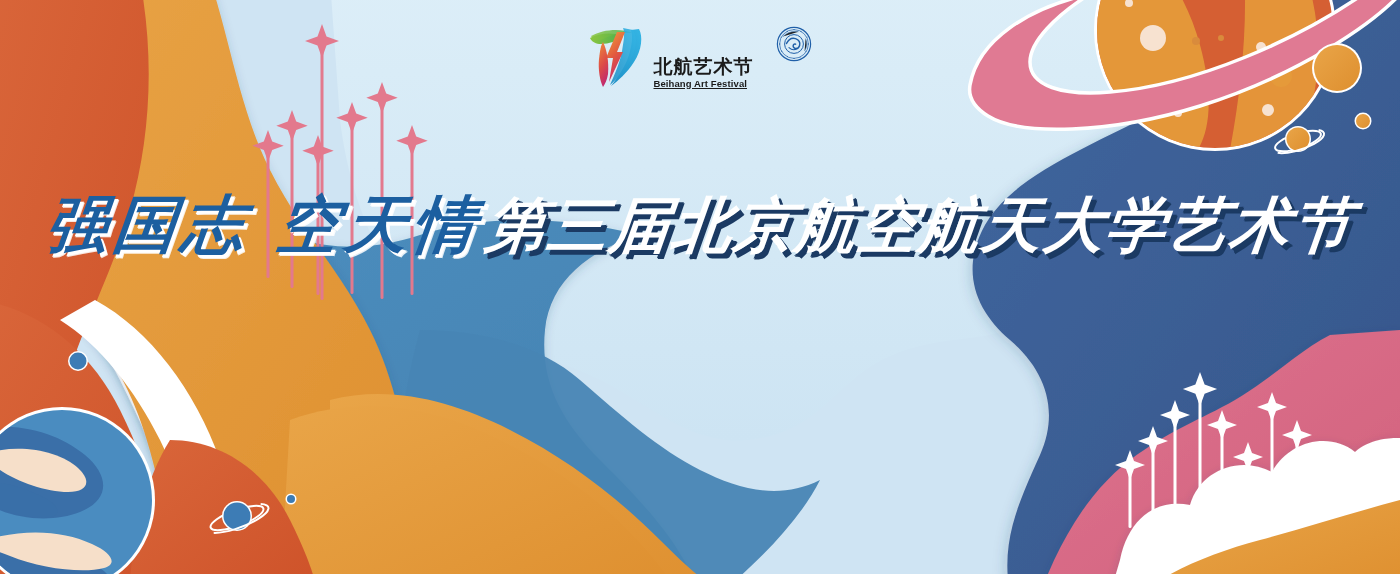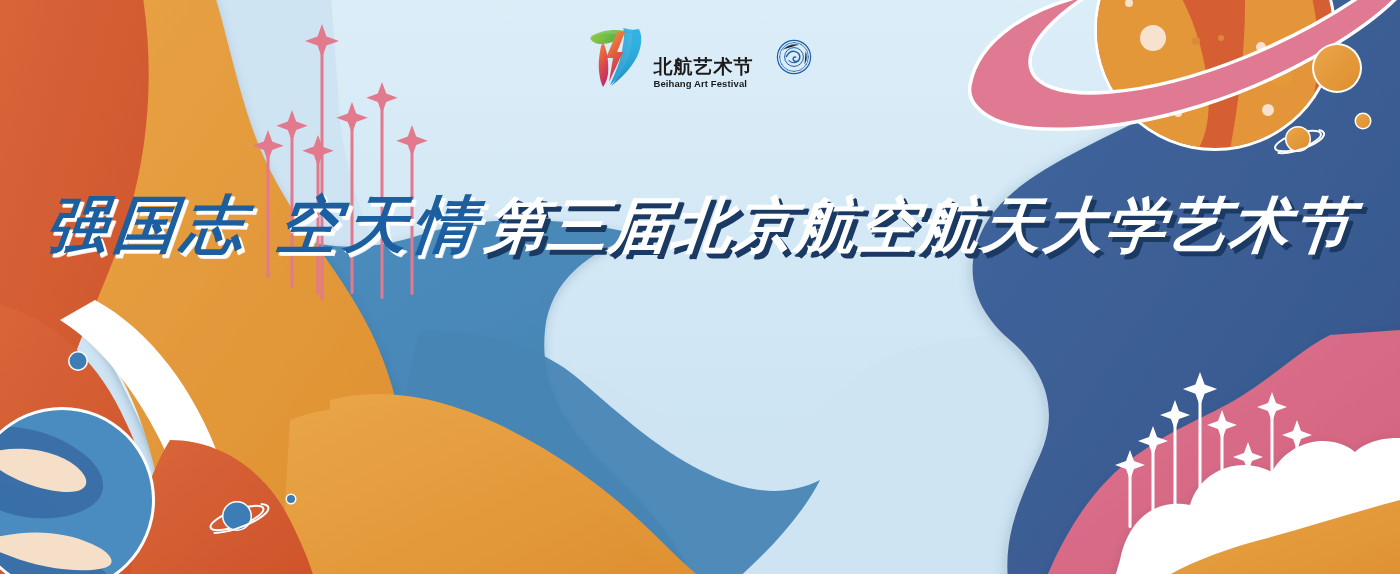--- a/index.html
+++ b/index.html
@@ -22,41 +22,42 @@
     height:574px;
     display:block;
   }
 
   
   #logo-bar{
     position:absolute;
     left:0; right:0; top:26px;
     display:flex;
     justify-content:center;
-    align-items:center;
+    align-items:flex-start;
     gap:22px;
     z-index:40;
   }
   .logo-group{ display:flex; align-items:flex-end; gap:7px; }
   .logo-mark{ display:block; }
   .logo-words{ display:flex; flex-direction:column; line-height:1; }
   .logo-cn{
     font-size:19px;
     font-weight:700;
     color:#1b1b1b;
     letter-spacing:1px;
     white-space:nowrap;
   }
   .logo-en{
     font-size:9.5px;
     font-weight:700;
     color:#1b1b1b;
     letter-spacing:0.1px;
     margin-top:3px;
     white-space:nowrap;
+    text-decoration:underline;
   }
   .uni-words{ display:flex; flex-direction:column; line-height:1; }
   .uni-cn{
     font-size:17px;
     font-weight:700;
     color:#1F5FA8;
     letter-spacing:1.5px;
     font-family:"Liberation Serif","DejaVu Serif",serif;
     white-space:nowrap;
   }

